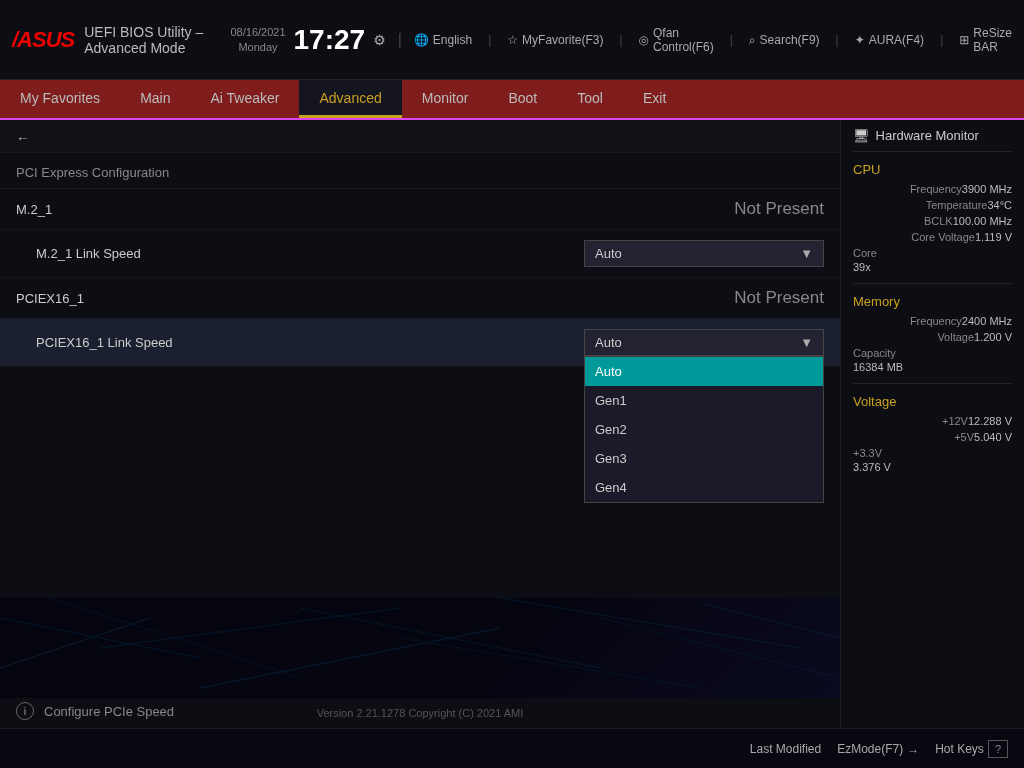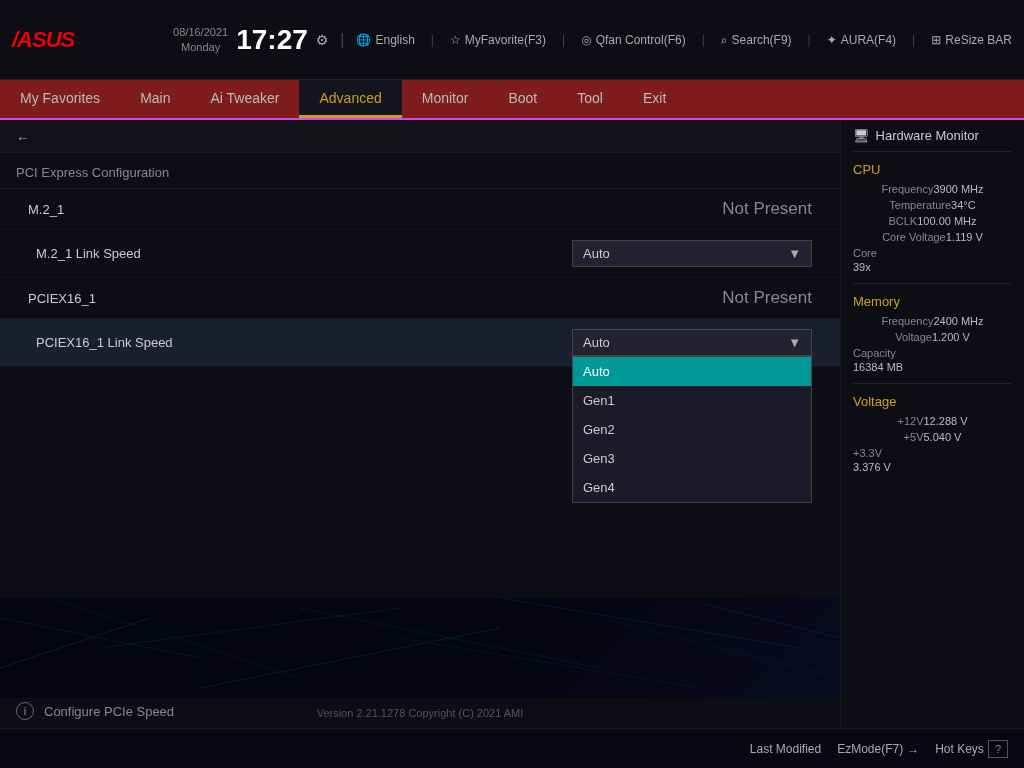--- a/index.html
+++ b/index.html
@@ -151,21 +151,21 @@
       padding: 12px 16px 8px;
       font-size: 13px;
       color: #888;
       border-bottom: 1px solid #1a1a25;
     }
 
     
     .config-row {
       display: flex;
       align-items: center;
-      padding: 10px 28px;
+      padding: 10px 16px;
       border-bottom: 1px solid #161620;
       font-size: 13px;
       min-height: 40px;
     }
     .config-row.sub {
       padding-left: 36px;
     }
     .config-row.selected {
       background: #1a2030;
     }
@@ -268,21 +268,21 @@
       color: #c8a020;
       margin: 10px 0 6px;
     }
     .hw-divider {
       height: 1px;
       background: #222;
       margin: 10px 0;
     }
     .hw-row {
       display: flex;
-      justify-content: center;
+      justify-content: flex-end;
       margin-bottom: 4px;
     }
     .hw-label {
       font-size: 11px;
       color: #888;
     }
     .hw-value {
       font-size: 11px;
       color: #bbb;
     }
@@ -348,20 +348,21 @@
       background: linear-gradient(135deg, #050510 60%, #0a0a20 100%);
       overflow: hidden;
     }
   </style>
 </head>
 <body>
 
 <div id="header">
   <div id="logo-area">
     <span id="asus-logo">/ASUS</span>
+    <span id="bios-title">UEFI BIOS Utility – Advanced Mode</span>
   </div>
   <div id="header-right">
     <div id="datetime-row">
       <div id="date-block">
         <div>08/16/2021</div>
         <div>Monday</div>
       </div>
       <div id="time-block">17:27</div>
       <span id="settings-icon-header">⚙</span>
       <span style="color:#444; margin: 0 4px;">|</span>

